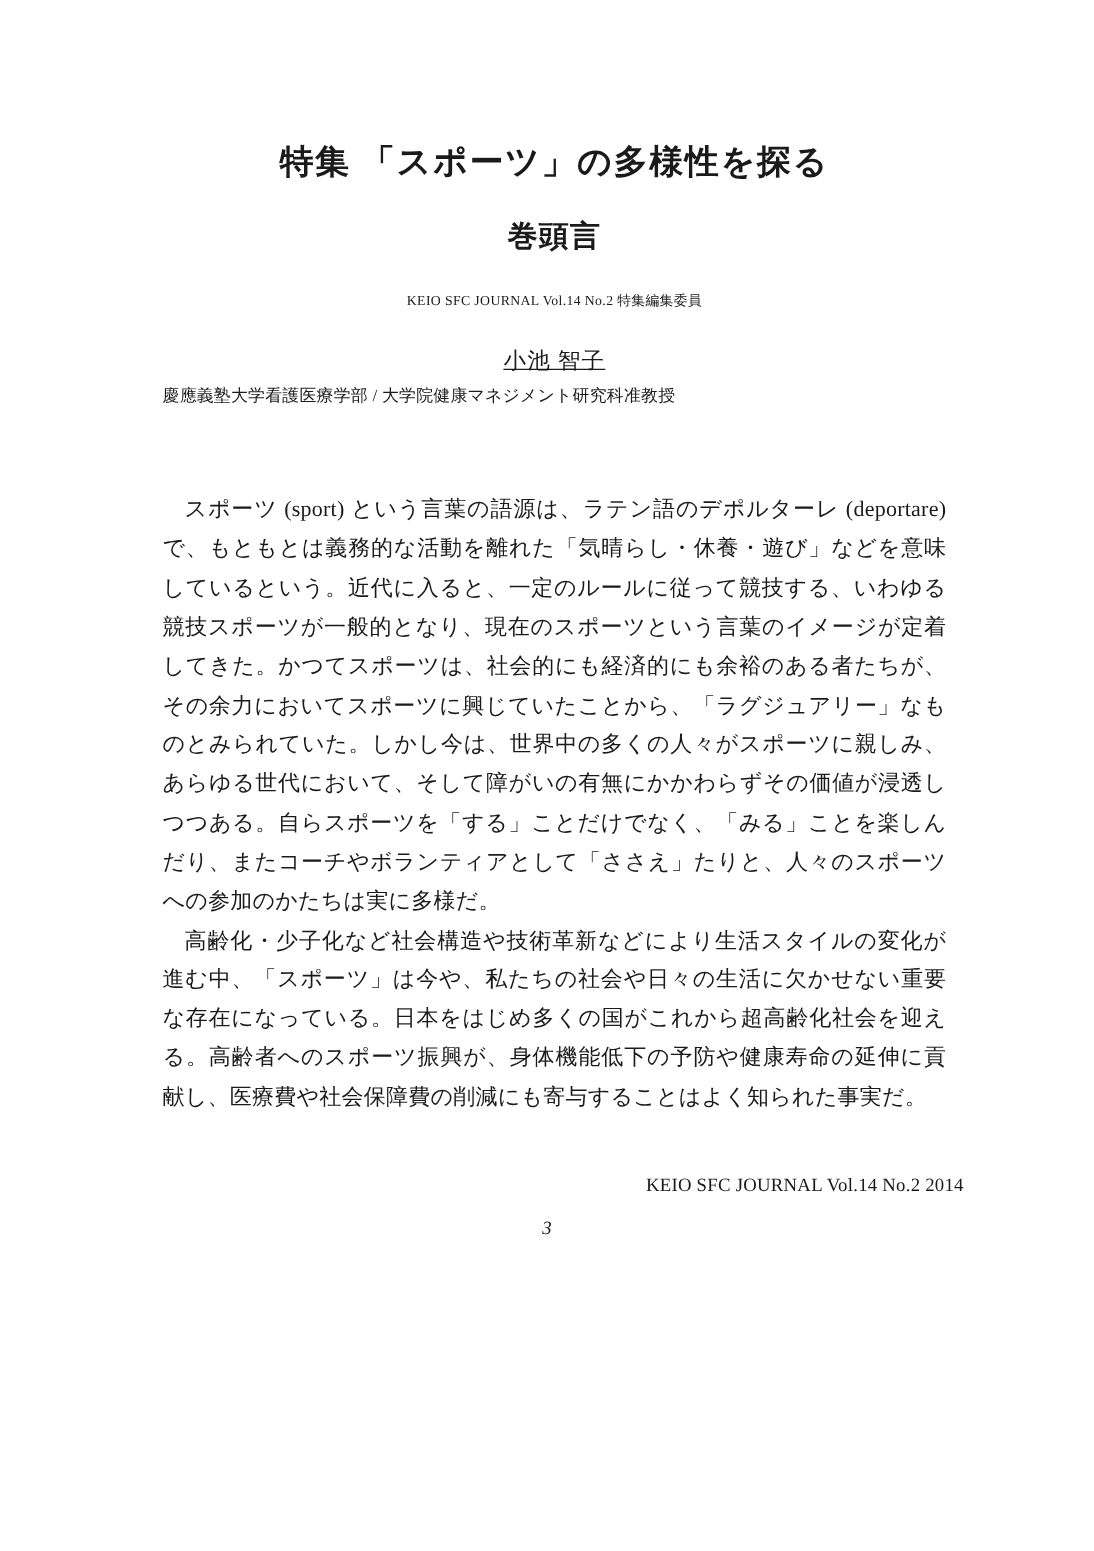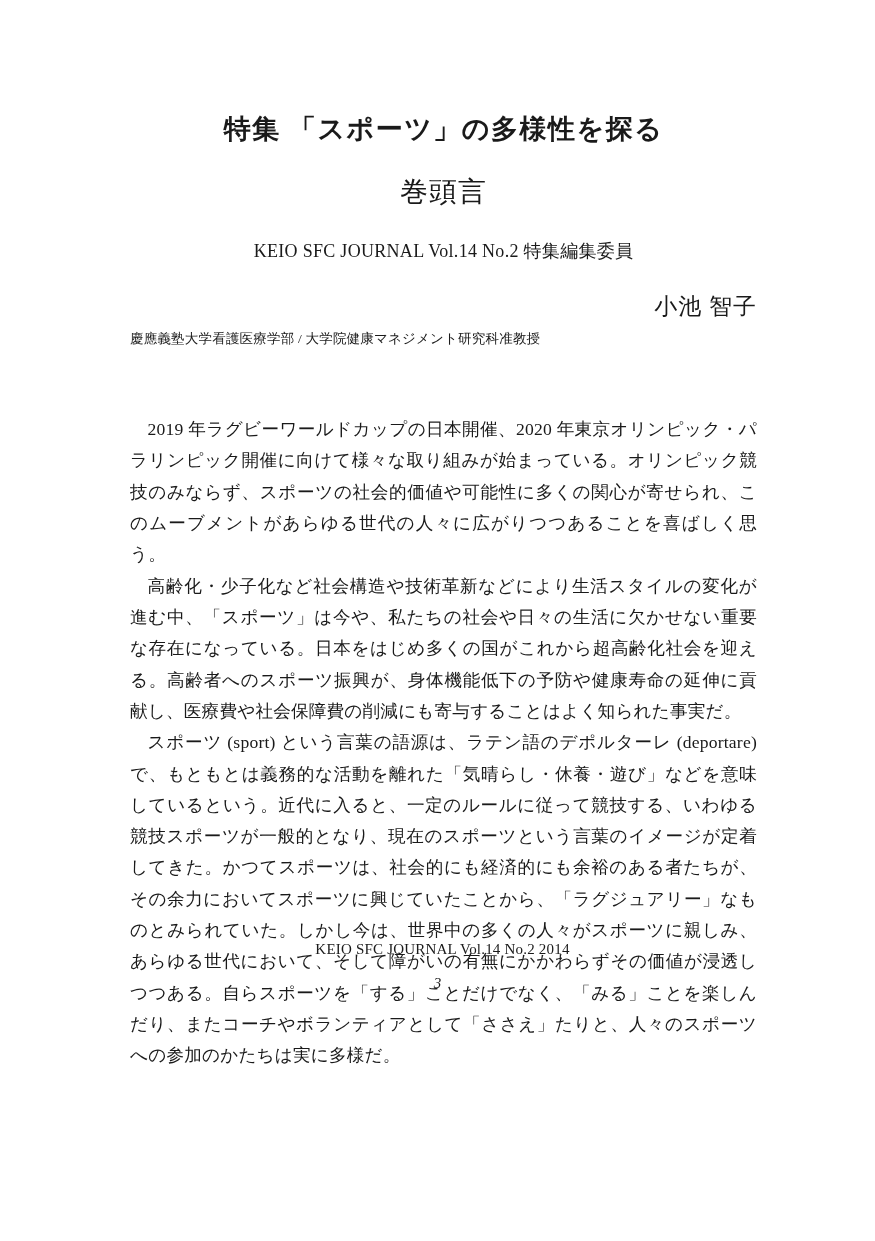--- a/index.html
+++ b/index.html
@@ -32,36 +32,37 @@
   .title {
     text-align: center;
     font-size: 27px;
     font-weight: bold;
     letter-spacing: 1.5px;
     margin: 0 0 26px 0;
     line-height: 1.3;
   }
   .subtitle {
     text-align: center;
-    font-size: 28px;
-    font-weight: normal;
+    font-size: 24px;
+    font-weight: bold;
     letter-spacing: 1px;
     margin: 0 0 28px 0;
   }
   .committee {
     text-align: center;
-    font-size: 18px;
+    font-size: 11px;
     letter-spacing: 0.3px;
     margin: 0 0 28px 0;
   }
   .author-name {
-    text-align: right;
-    font-size: 23px;
+    text-align: center;
+    font-size: 18px;
     letter-spacing: 1px;
     margin: 0 0 8px 0;
+    text-decoration: underline;
   }
   .affiliation {
     text-align: left;
     font-size: 13.5px;
     letter-spacing: 0.2px;
     margin: 0 0 0 0;
   }
 
   .body-text {
     margin-top: 66px;
@@ -75,23 +76,23 @@
     margin: 0;
     text-indent: 1em;
   }
   .body-text p.spaced {
     margin-top: 1.55em;
   }
 
   .footer {
     position: absolute;
     left: 130px;
-    right: 120px;
+    right: 104px;
     bottom: 62px;
-    text-align: center;
+    text-align: right;
     font-size: 15px;
     letter-spacing: 0.2px;
   }
   .pagenum {
     position: absolute;
     left: 0;
     right: 0;
     bottom: 28px;
     text-align: center;
     font-size: 15px;
@@ -104,22 +105,21 @@
 <div class="page">
   <div class="inner">
 
     <h1 class="title">特集 「スポーツ」の多様性を探る</h1>
     <h2 class="subtitle">巻頭言</h2>
     <div class="committee">KEIO SFC JOURNAL Vol.14 No.2 特集編集委員</div>
     <div class="author-name">小池 智子</div>
     <div class="affiliation">慶應義塾大学看護医療学部 / 大学院健康マネジメント研究科准教授</div>
 
     <div class="body-text">
-      <p>2019 年ラグビーワールドカップの日本開催、2020 年東京オリンピック・パラリンピック開催に向けて様々な取り組みが始まっている。オリンピック競技のみならず、スポーツの社会的価値や可能性に多くの関心が寄せられ、このムーブメントがあらゆる世代の人々に広がりつつあることを喜ばしく思う。</p>
+      <p>スポーツ (sport) という言葉の語源は、ラテン語のデポルターレ (deportare) で、もともとは義務的な活動を離れた「気晴らし・休養・遊び」などを意味しているという。近代に入ると、一定のルールに従って競技する、いわゆる競技スポーツが一般的となり、現在のスポーツという言葉のイメージが定着してきた。かつてスポーツは、社会的にも経済的にも余裕のある者たちが、その余力においてスポーツに興じていたことから、「ラグジュアリー」なものとみられていた。しかし今は、世界中の多くの人々がスポーツに親しみ、あらゆる世代において、そして障がいの有無にかかわらずその価値が浸透しつつある。自らスポーツを「する」ことだけでなく、「みる」ことを楽しんだり、またコーチやボランティアとして「ささえ」たりと、人々のスポーツへの参加のかたちは実に多様だ。</p>
       <p>高齢化・少子化など社会構造や技術革新などにより生活スタイルの変化が進む中、「スポーツ」は今や、私たちの社会や日々の生活に欠かせない重要な存在になっている。日本をはじめ多くの国がこれから超高齢化社会を迎える。高齢者へのスポーツ振興が、身体機能低下の予防や健康寿命の延伸に貢献し、医療費や社会保障費の削減にも寄与することはよく知られた事実だ。</p>
-      <p>スポーツ (sport) という言葉の語源は、ラテン語のデポルターレ (deportare) で、もともとは義務的な活動を離れた「気晴らし・休養・遊び」などを意味しているという。近代に入ると、一定のルールに従って競技する、いわゆる競技スポーツが一般的となり、現在のスポーツという言葉のイメージが定着してきた。かつてスポーツは、社会的にも経済的にも余裕のある者たちが、その余力においてスポーツに興じていたことから、「ラグジュアリー」なものとみられていた。しかし今は、世界中の多くの人々がスポーツに親しみ、あらゆる世代において、そして障がいの有無にかかわらずその価値が浸透しつつある。自らスポーツを「する」ことだけでなく、「みる」ことを楽しんだり、またコーチやボランティアとして「ささえ」たりと、人々のスポーツへの参加のかたちは実に多様だ。</p>
     </div>
 
   </div>
 
   <div class="footer">KEIO SFC JOURNAL Vol.14 No.2 2014</div>
   <div class="pagenum">3</div>
 </div>
 
 </body></html>

